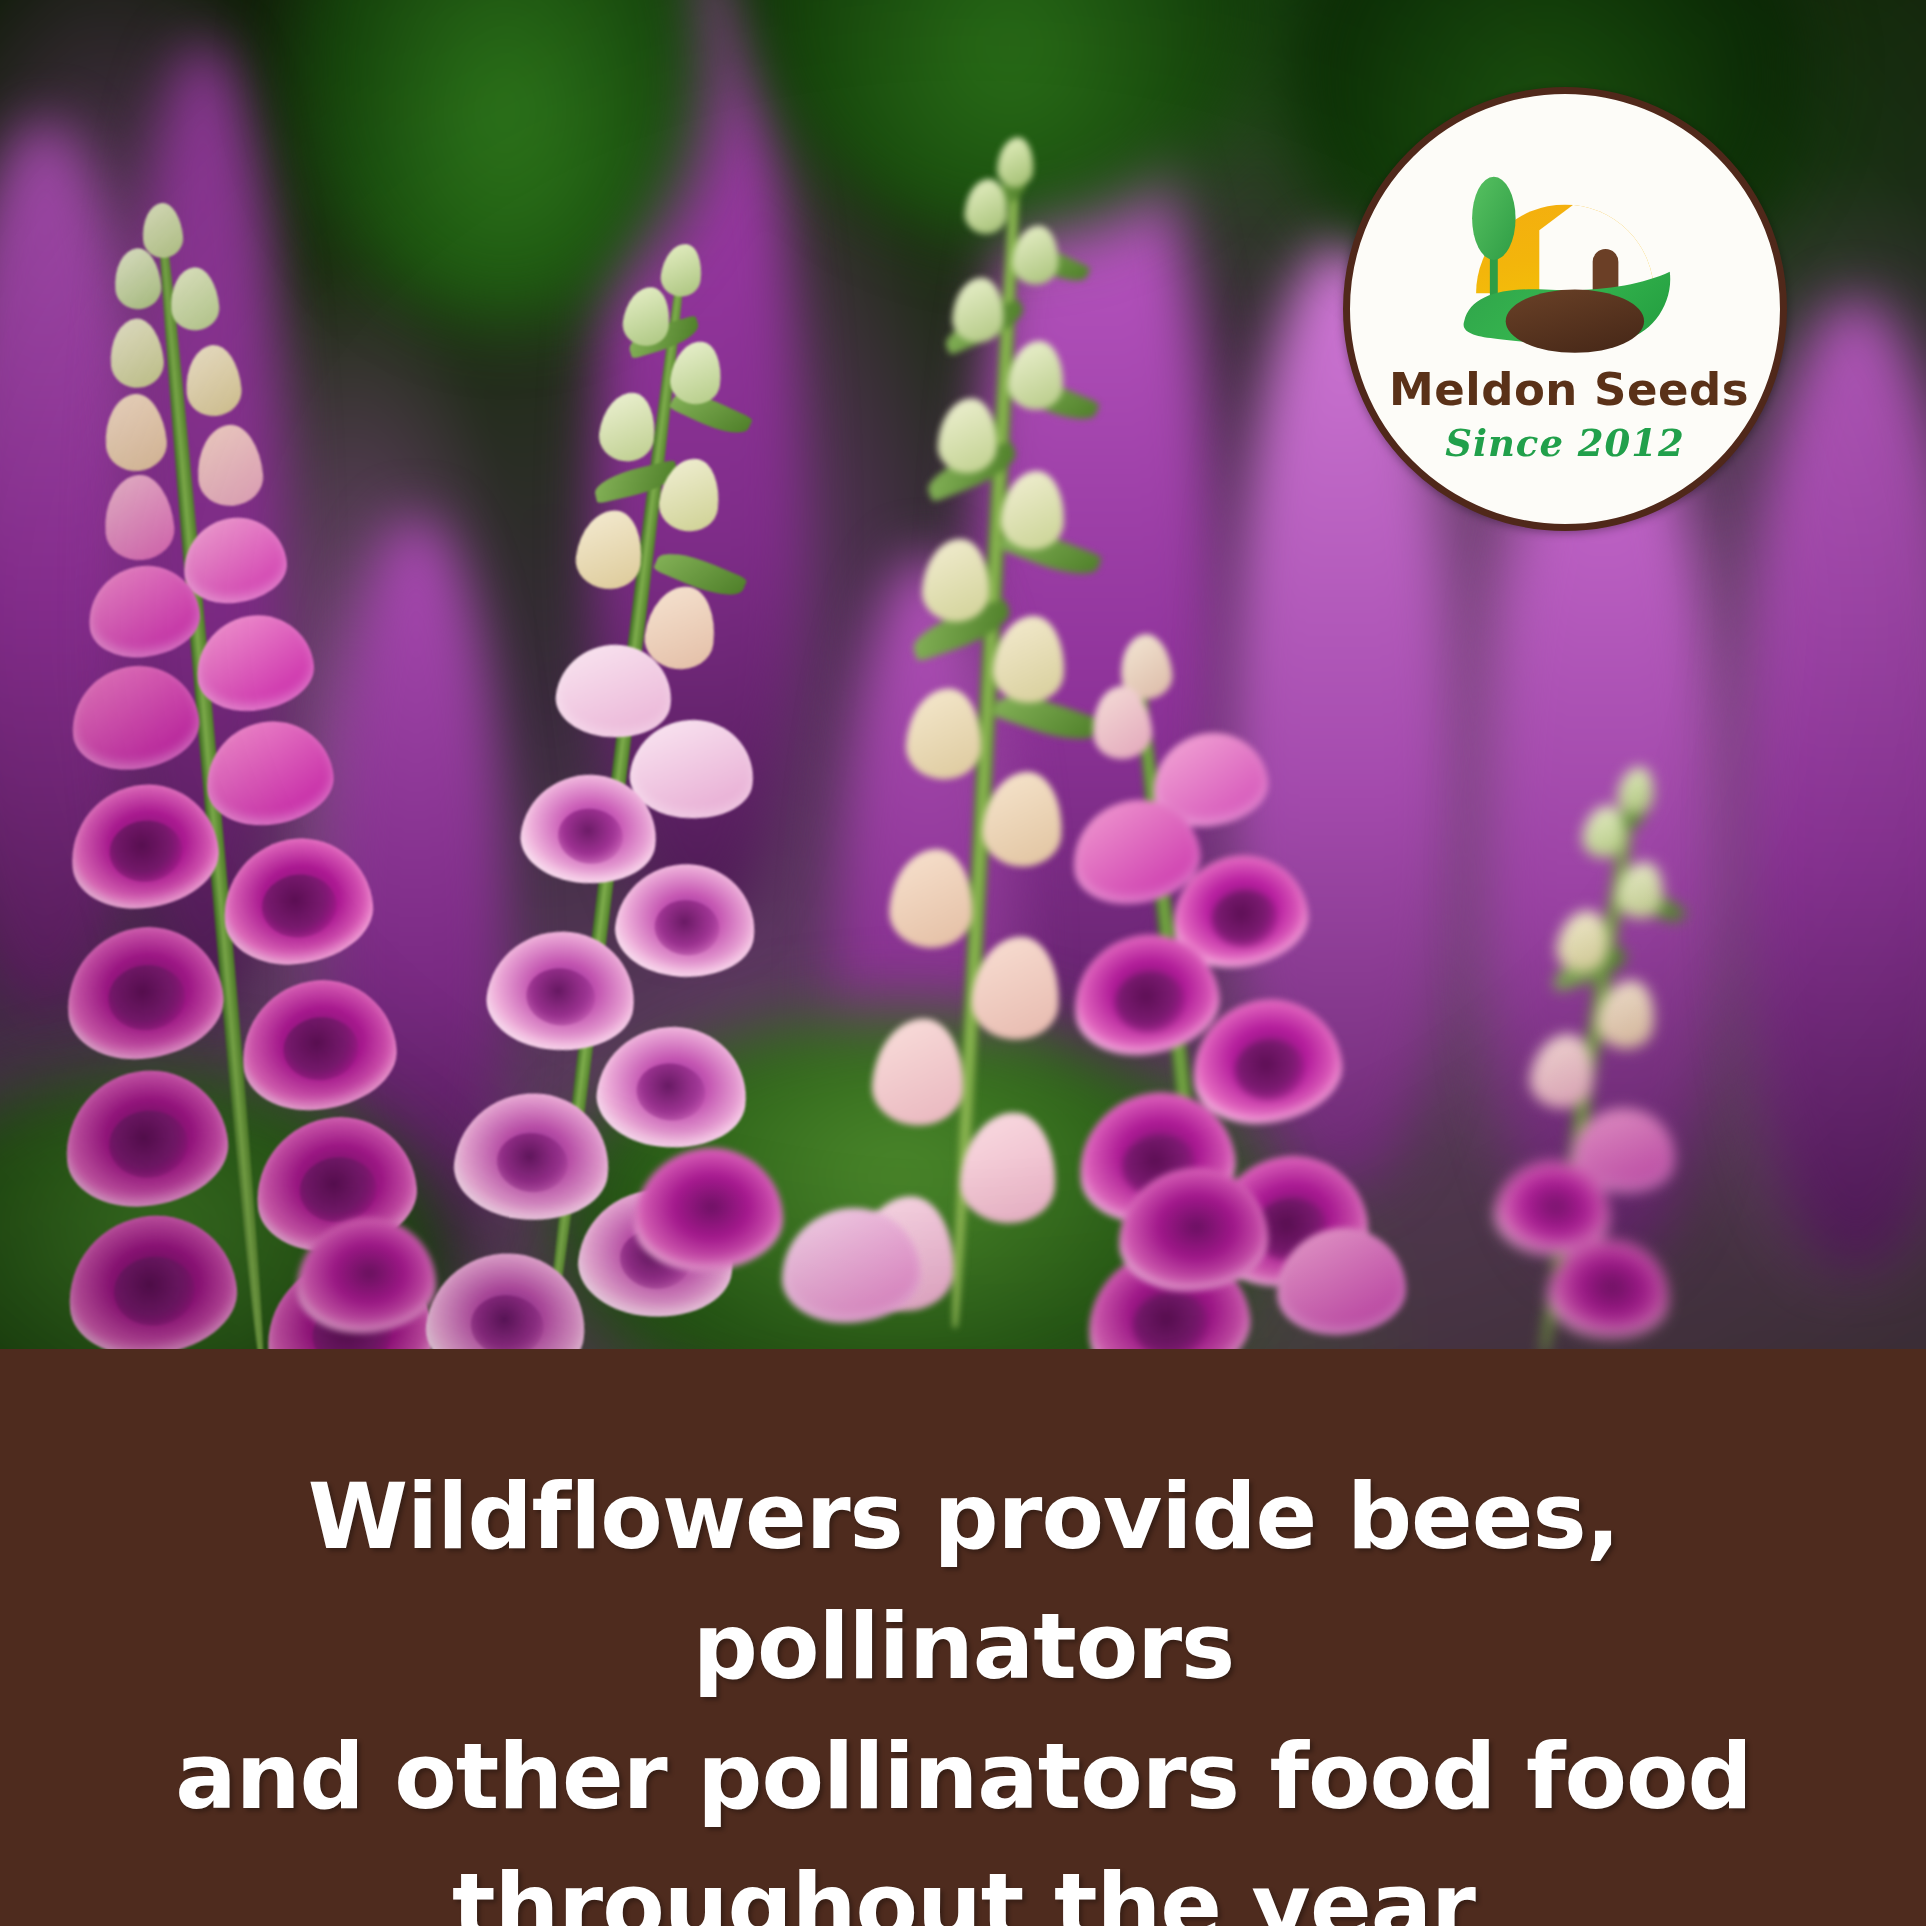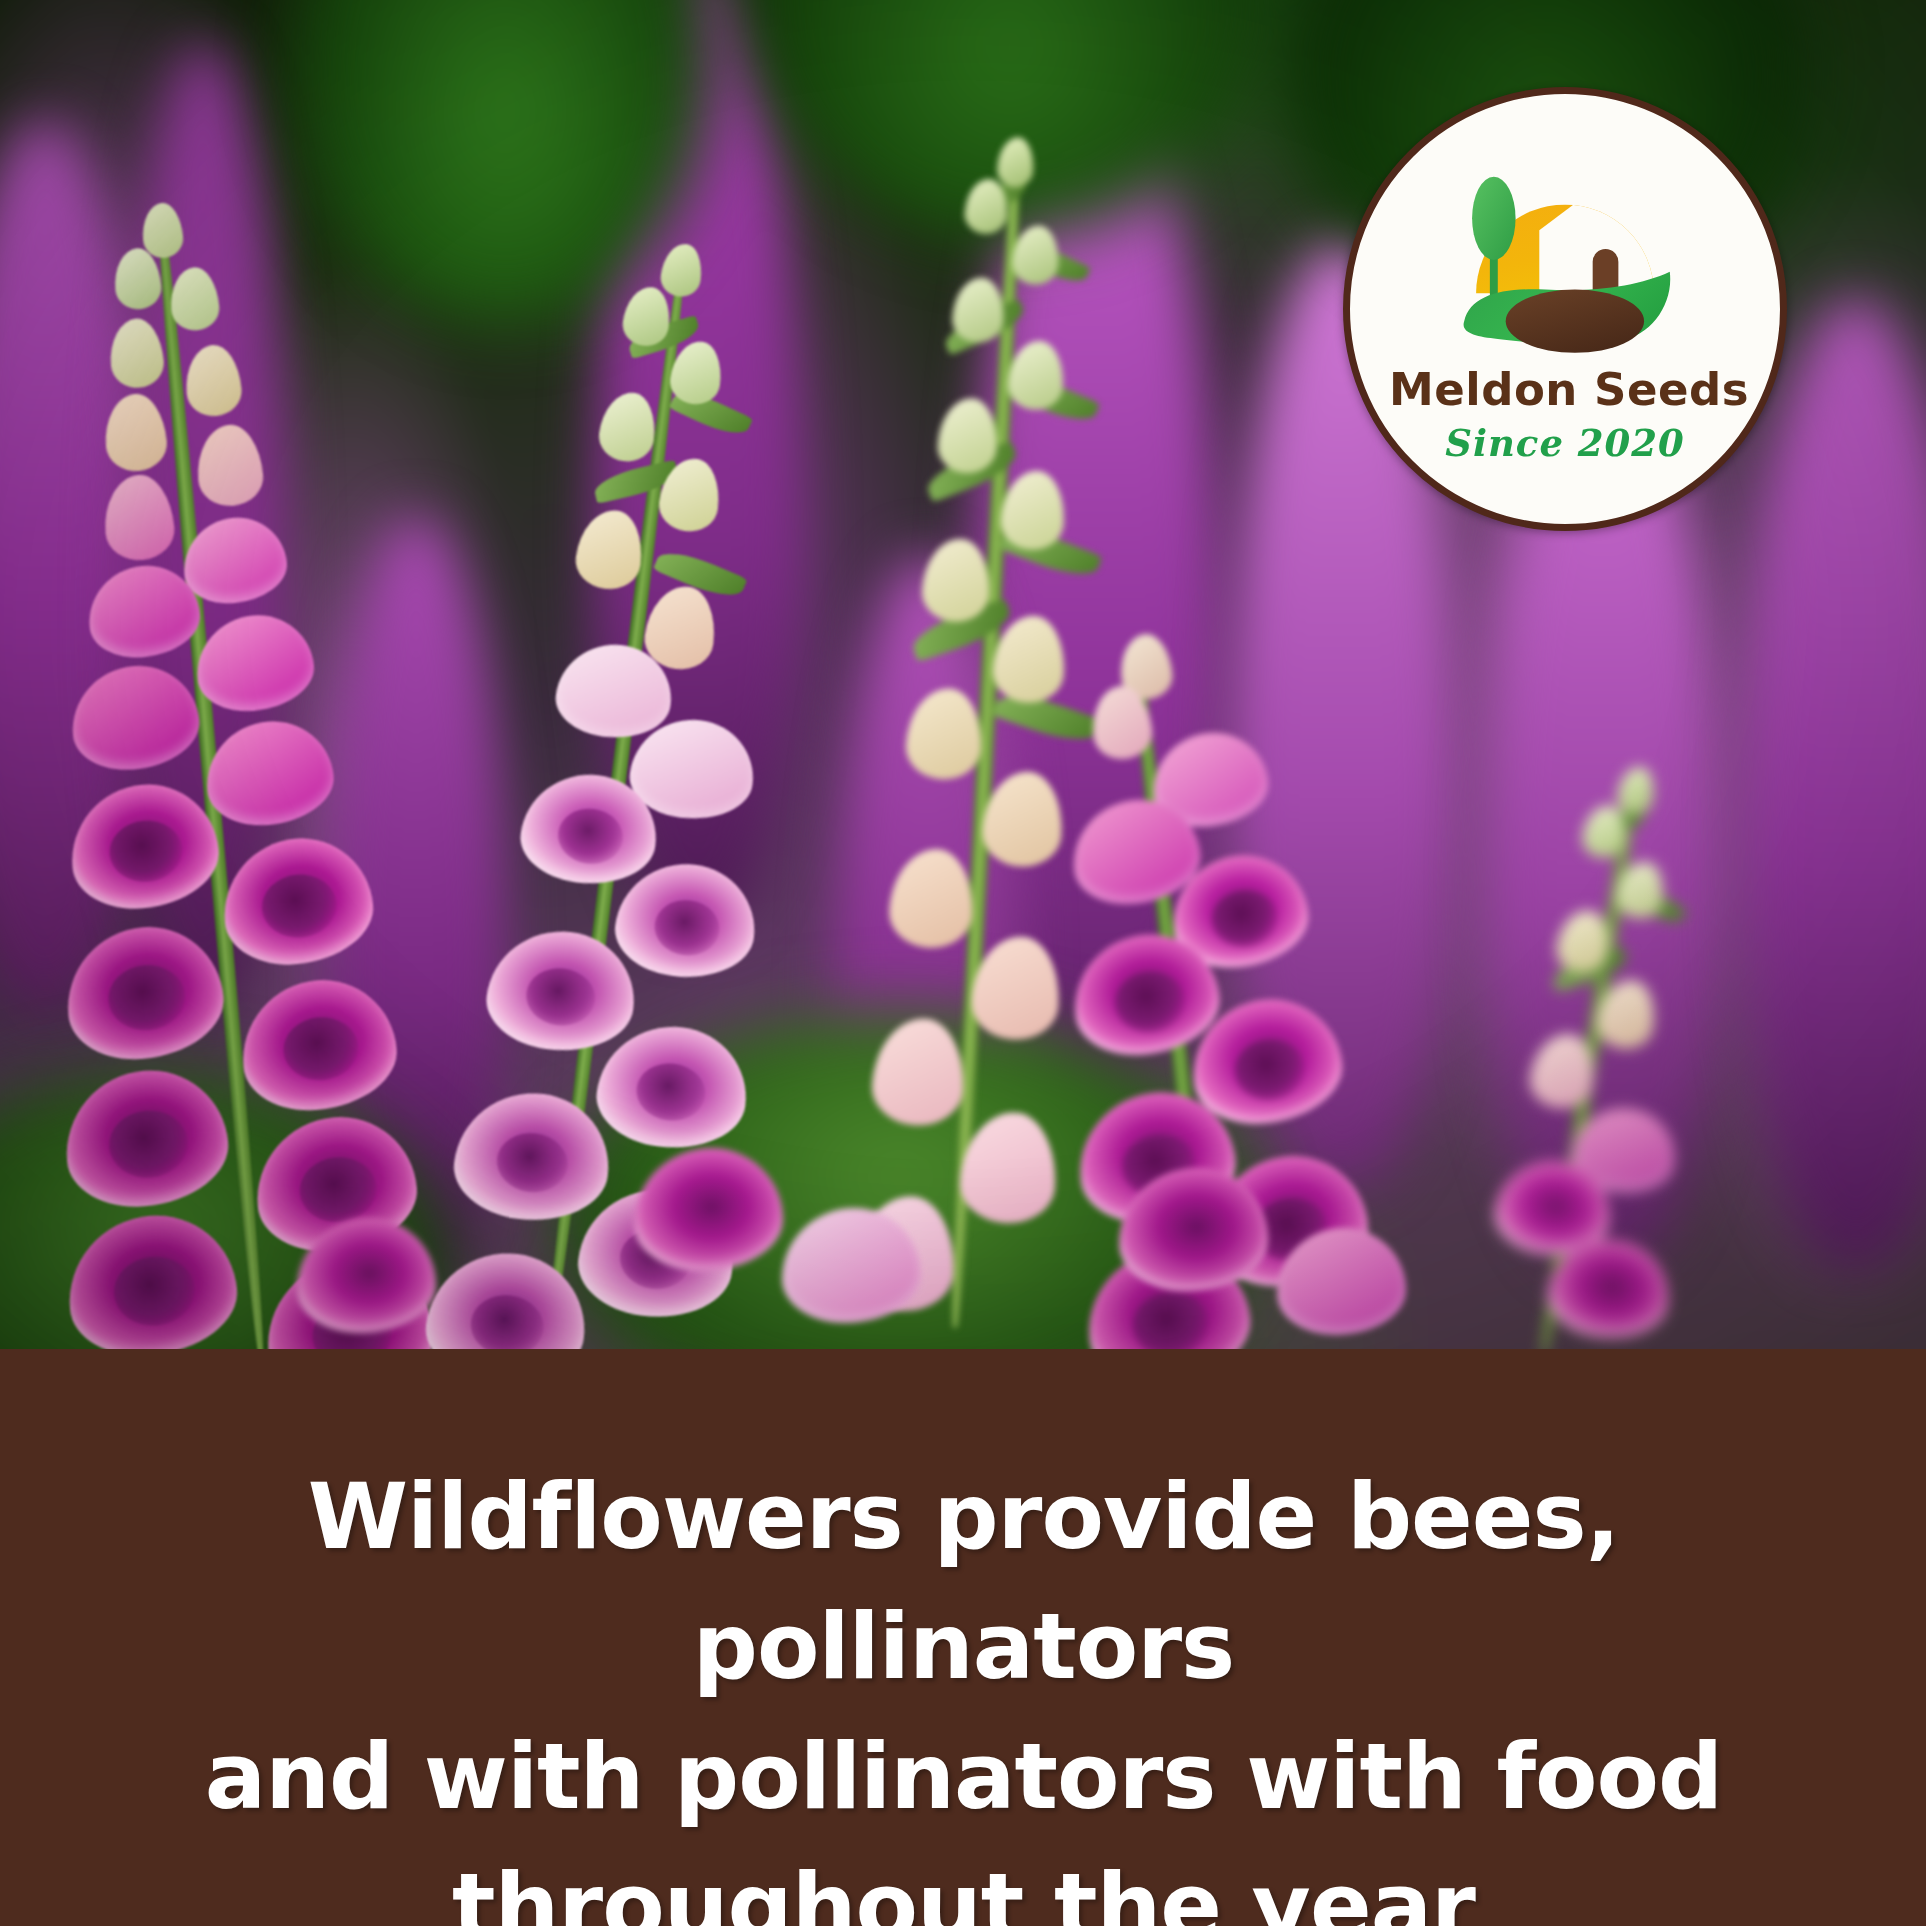--- a/index.html
+++ b/index.html
@@ -366,25 +366,25 @@
       <ellipse cx="58" cy="74" rx="22" ry="42" fill="url(#treeGrad)"></ellipse>
 
       <path d="M 28,178 C 34,152 66,144 110,146 C 160,149 206,142 236,128
                C 240,160 218,192 186,198 C 150,205 96,200 62,196
                C 40,194 24,190 28,178 Z" fill="url(#leafGrad)"></path>
 
       <ellipse cx="140" cy="178" rx="70" ry="32" fill="url(#seedGrad)"></ellipse>
     </svg>
 
     <div id="logo-wordmark">Meldon Seeds</div>
-    <div id="logo-tagline">Since 2020</div>
+    <div id="logo-tagline">Since 2012</div>
   </div>
 
   <div id="caption-band">
     <div id="caption-text">
       <span class="cap-line">Wildflowers provide bees, pollinators</span>
-      <span class="cap-line">and with pollinators with food</span>
+      <span class="cap-line">and other pollinators food food</span>
       <span class="cap-line">throughout the year</span>
     </div>
   </div>
 
 </div>
 
 
 </body></html>

